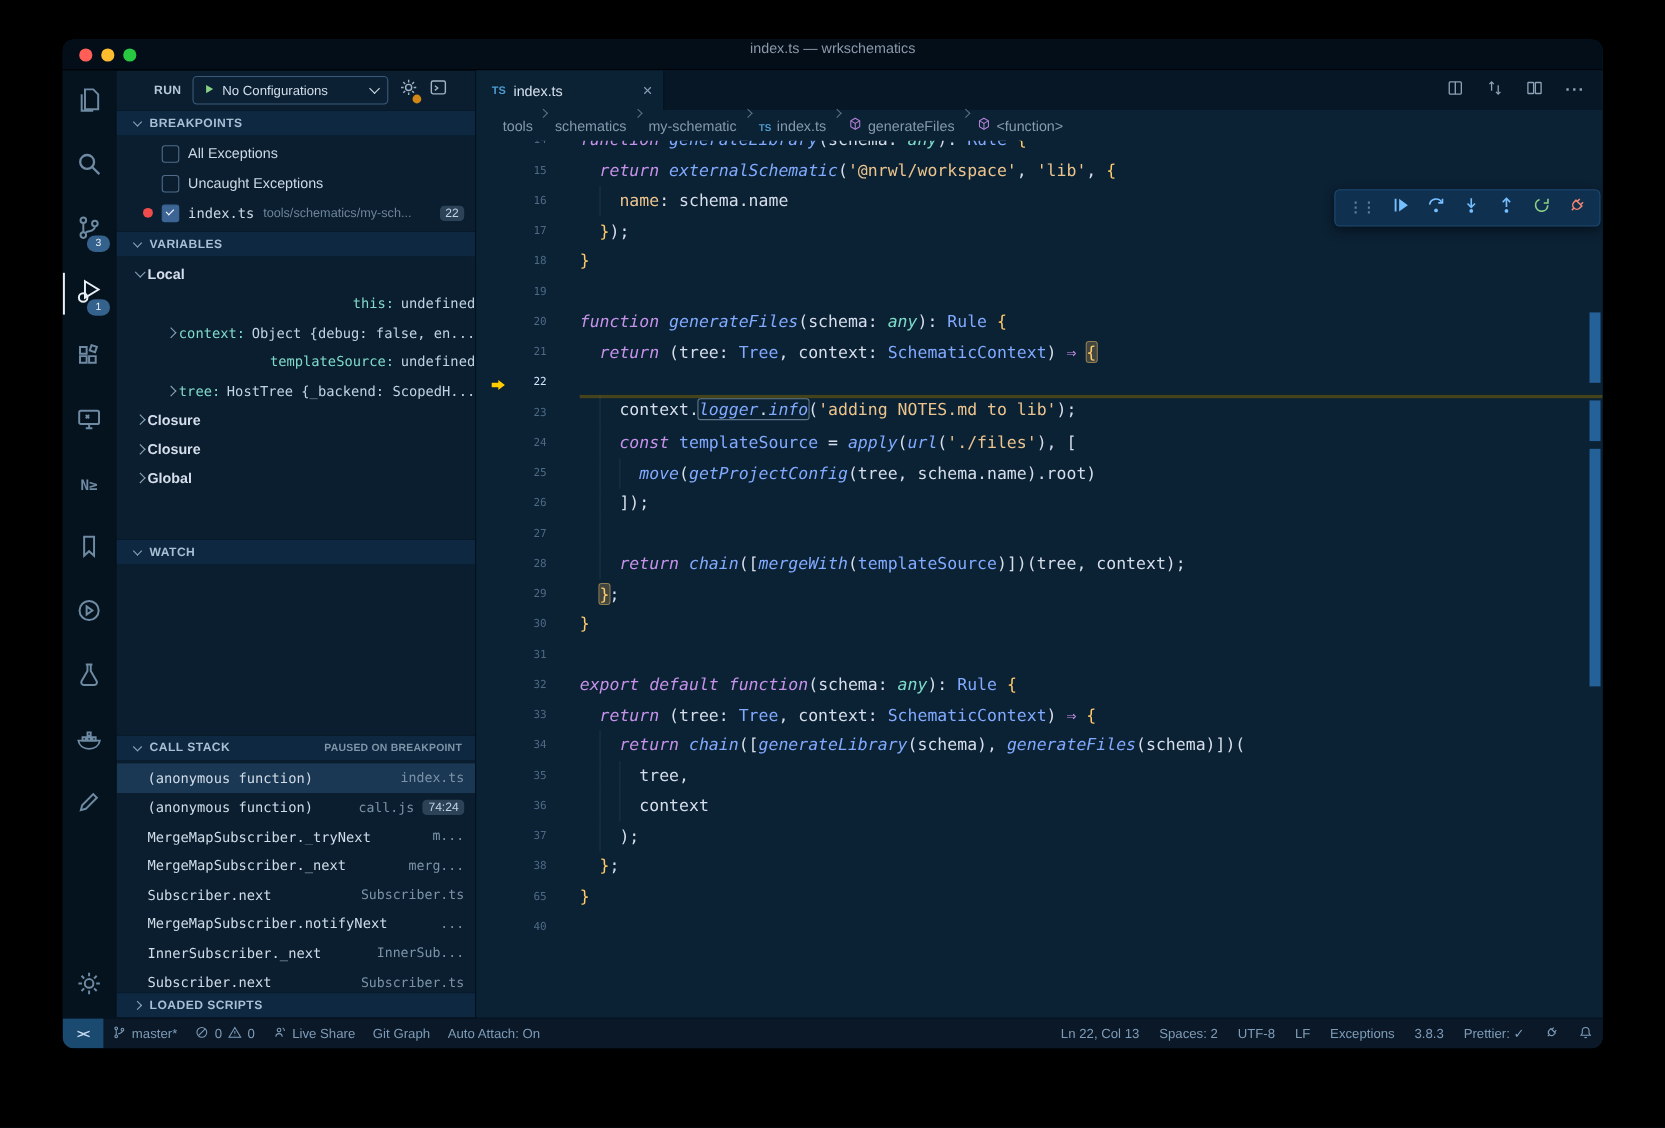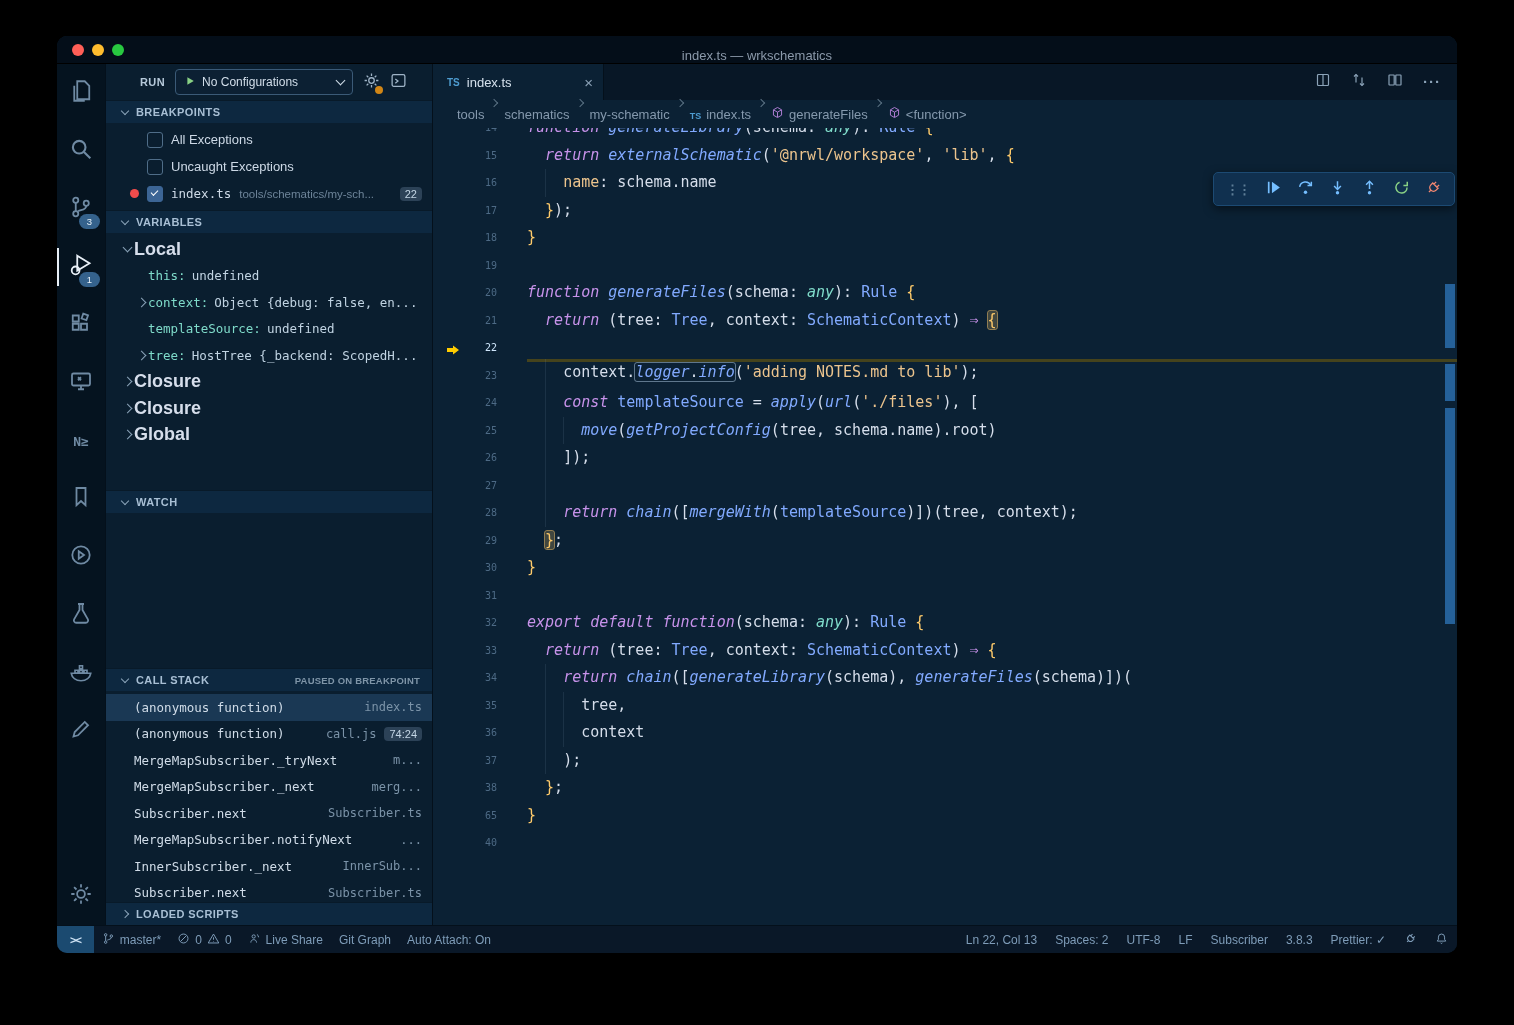--- a/index.html
+++ b/index.html
@@ -8,21 +8,21 @@
   :root{
     --titlebar:#040e19; --tabbar:#081726; --editor:#0b2134; --sidebar:#0a1e2f;
     --activity:#05131f; --statusbar:#0a1828; --section:#0d2840;
     --text:#d6deeb; --dim:#7b93a8; --hl:#45431c; --border:#04101b;
   }
   .window{position:absolute;left:57px;top:36px;width:1400px;height:917px;
     border-radius:10px;overflow:hidden;background:var(--editor);
     box-shadow:0 25px 70px rgba(0,0,0,.8);display:flex;flex-direction:column;}
   
   .titlebar{height:27px;flex:none;background:var(--titlebar);position:relative;
-    display:flex;align-items:flex-end;justify-content:center;border-bottom:1px solid #000;}
+    display:flex;align-items:flex-start;justify-content:center;border-bottom:1px solid #000;}
   .traffic{position:absolute;left:15px;top:0;bottom:0;display:flex;align-items:center;gap:8px;}
   .tl{width:12px;height:12px;border-radius:50%;display:inline-block;}
   .tl.red{background:#ff5f57}.tl.yellow{background:#febc2e}.tl.green{background:#28c840}
   .title{font-size:13px;color:#8b99aa;}
   
   .main{flex:1;display:flex;min-height:0;}
   
   .activitybar{width:48px;flex:none;background:var(--activity);display:flex;flex-direction:column;
     justify-content:space-between;border-right:1px solid var(--border);}
   .ab-item{height:58px;display:flex;align-items:center;justify-content:center;position:relative;
@@ -67,22 +67,22 @@
     border-left:1.6px solid #fff;border-bottom:1.6px solid #fff;transform:rotate(-45deg);}
   .bp-label{font-family:"DejaVu Sans Mono",monospace;font-size:12.5px;white-space:nowrap;}
   .bp-row:nth-child(1) .bp-label,.bp-row:nth-child(2) .bp-label{font-family:"Liberation Sans",sans-serif;font-size:13px;}
   .bp-detail{color:#6d8499;font-size:11.5px;white-space:nowrap;overflow:hidden;flex:1;}
   .pill{background:#2c4257;border-radius:4px;padding:1px 5px;font-size:11px;color:#c3d5e4;
     font-family:"Liberation Sans",sans-serif;flex:none;}
   .var-body{height:254px;flex:none;padding-top:3px;overflow:hidden;}
   .var-row{height:26.5px;display:flex;align-items:center;font-family:"DejaVu Sans Mono",monospace;
     font-size:12.5px;white-space:nowrap;overflow:hidden;cursor:pointer;}
   .var-row .chevslot{width:14px;flex:none;display:flex;justify-content:center;color:#8aa3b8;}
-  .var-row.scope{padding-left:14px;color:#d6deeb;font-weight:bold;font-family:"Liberation Sans",sans-serif;font-size:18px;}
-  .var-row.leaf{padding-left:28px;}
+  .var-row.scope{padding-left:14px;color:#d6deeb;font-weight:bold;font-family:"Liberation Sans",sans-serif;font-size:13px;}
+  .var-row.leaf{padding-left:28px;justify-content:flex-end;}
   .var-name{color:#7fdbca;margin-right:6px;}
   .var-value{color:#c0d3e2;overflow:hidden;text-overflow:ellipsis;}
   .watch-body{height:155px;flex:none;}
   .cs-body{flex:1;min-height:0;padding-top:3px;overflow:hidden;}
   .cs-row{height:26.5px;display:flex;align-items:center;padding:0 10px 0 28px;gap:8px;
     font-family:"DejaVu Sans Mono",monospace;font-size:12.5px;color:#d0dce8;cursor:pointer;}
   .cs-row.selected{background:rgba(56,107,155,.35);}
   .cs-name{flex:1;white-space:nowrap;overflow:hidden;text-overflow:ellipsis;}
   .cs-loc{color:#7b93a8;font-size:12px;white-space:nowrap;}
   
@@ -728,21 +728,21 @@
         <div class="sb-item">
           <span class="sb-txt">Spaces: 2</span>
         </div>
         <div class="sb-item">
           <span class="sb-txt">UTF-8</span>
         </div>
         <div class="sb-item">
           <span class="sb-txt">LF</span>
         </div>
         <div class="sb-item">
-          <span class="sb-txt">Subscriber</span>
+          <span class="sb-txt">Exceptions</span>
         </div>
         <div class="sb-item">
           <span class="sb-txt">3.8.3</span>
         </div>
         <div class="sb-item">
           <span class="sb-txt">Prettier: ✓</span>
         </div>
         <div class="sb-item">
           <span class="icn"><svg viewBox="0 0 16 16" fill="none" stroke="currentColor" stroke-width="1.3">
               <g transform="rotate(45 8 8)">

